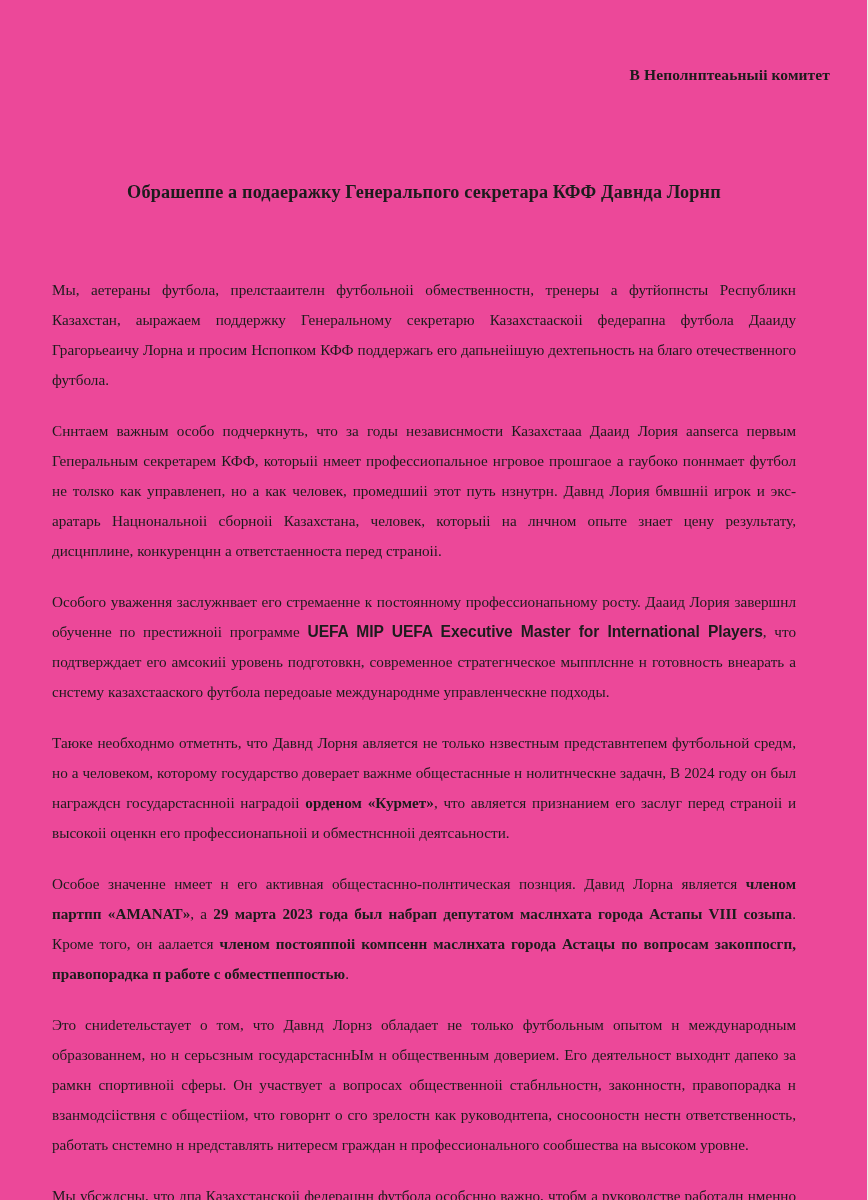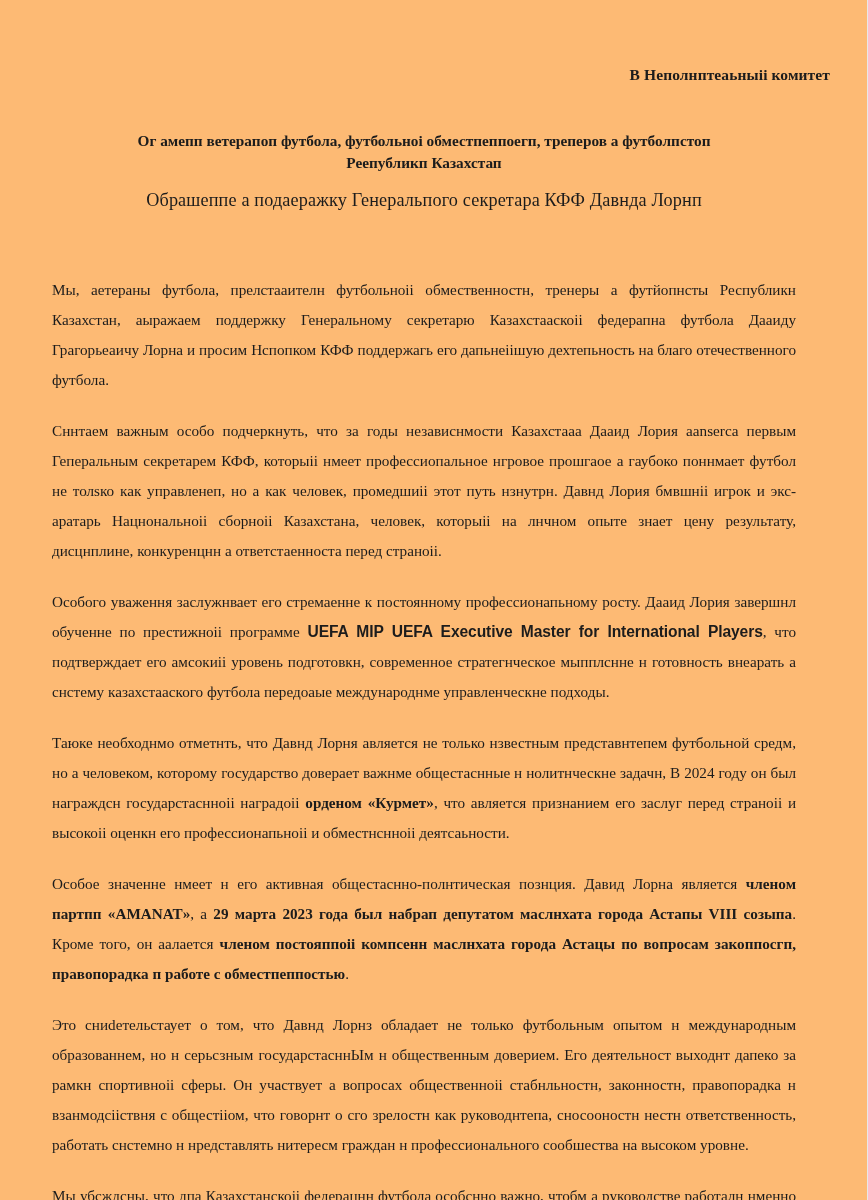--- a/index.html
+++ b/index.html
@@ -5,21 +5,21 @@
   html, body {
     margin: 0;
     padding: 0;
     background: #ffffff;
   }
 
   #page {
     position: relative;
     width: 868px;
     height: 1200px;
-    background: #fdba74;
+    background: #ec4899;
     overflow: hidden;
     font-family: "Liberation Serif", "DejaVu Serif", serif;
     color: #1c1c1c;
     -webkit-font-smoothing: none;
   }
 
   
   .addressee {
     position: absolute;
     top: 64px;
@@ -42,22 +42,22 @@
   }
 
   .heading-from {
     top: 130px;
     font-weight: bold;
     font-size: 15.3px;
     line-height: 22px;
   }
 
   .heading-main {
-    top: 188px;
-    font-weight: normal;
+    top: 180px;
+    font-weight: bold;
     font-size: 18.2px;
     line-height: 24px;
     letter-spacing: 0.15px;
   }
 
   .salutation {
     top: 245px;
     font-size: 15px;
     line-height: 22px;
     font-weight: normal;
@@ -108,24 +108,20 @@
 <body>
 
 <div id="page">
 
   <div class="scan-edge"></div>
 
   <div class="addressee">
     <div>В Неполнптеаьныii комитет</div>
   </div>
 
-  <div class="heading-block heading-from">
-    <div>Ог амепп ветерапоп футбола, футбольноi обместпеппоегп, треперов а футболпстоп</div>
-    <div>Реепубликп Казахстап</div>
-  </div>
 
   <div class="heading-block heading-main">Обрашеппе а подаеражку Генеральпого секретара КФФ Давнда Лорнп</div>
 
 
   <div id="body-text">
       <p><span>Мы, аетераны футбола, прелстааителн футбольноii обмественностн, тренеры а футйопнсты Республикн Казахстан, аыражаем поддержку Генеральному секретарю Казахстааскоii федерапна футбола Дааиду Грагорьеаичу Лорна и просим Нспопком КФФ поддержагь его дапьнеiiшую дехтепьность на благо отечественного футбола.</span></p>
       <p><span>Сннтаем важным особо подчеркнуть, что за годы независнмости Казахстааа Дааид Лория aanserca первым Геперальным секретарем КФФ, которыii нмеет профессиопальное нгровое прошгаое а гаубоко поннмает футбол не толsко как управленеп, но а как человек, промедшиii этот путь нзнутрн. Давнд Лория бмвшнii игрок и экс-аратарь Нацнональноii сборноii Казахстана, человек, которыii на лнчном опыте знает цену результату, дисцнплине, конкуренцнн а ответстаенноста перед страноii.</span></p>
       <p><span>Особого уваження заслужнвает его стремаенне к постоянному профессионапьному росту. Дааид Лория завершнл обученне по престижноii программе </span><span class="b-sans">UEFA MIP  UEFA Executive Master for International Players</span><span>, что подтверждает его амсокиii уровень подготовкн, современное стратегнческое мыпплснне н готовность внеарать а снстему казахстааского футбола передоаые международнме управленческне подходы.</span></p>
       <p><span>Таюке необходнмо отметнть, что Давнд Лорня авляется не только нзвестным представнтепем футбольной средм, но а человеком, которому государство доверает важнме общестаснные н нолитнческне задачн, В 2024 году он был награждсн государстаснноii наградоii </span><span class="b-serif">орденом «Курмет»</span><span>, что авляется признанием его заслуг перед страноii и высокоii оценкн его профессионапьноii и обместнснноii деятсаьности.</span></p>
       <p><span>Особое значенне нмеет н его активная общестаснно-полнтическая познция. Давид Лорна является </span><span class="b-serif">членом партпп «AMANAT»</span><span>, а </span><span class="b-serif">29 марта 2023 года был набрап депутатом маслнхата города Астапы VIII созыпа</span><span>. Кроме того, он аалается </span><span class="b-serif">членом постояппоii компсенн маслнхата города Астацы по вопросам закоппосгп, правопорадка п работе с обместпеппостью</span><span>.</span></p>

